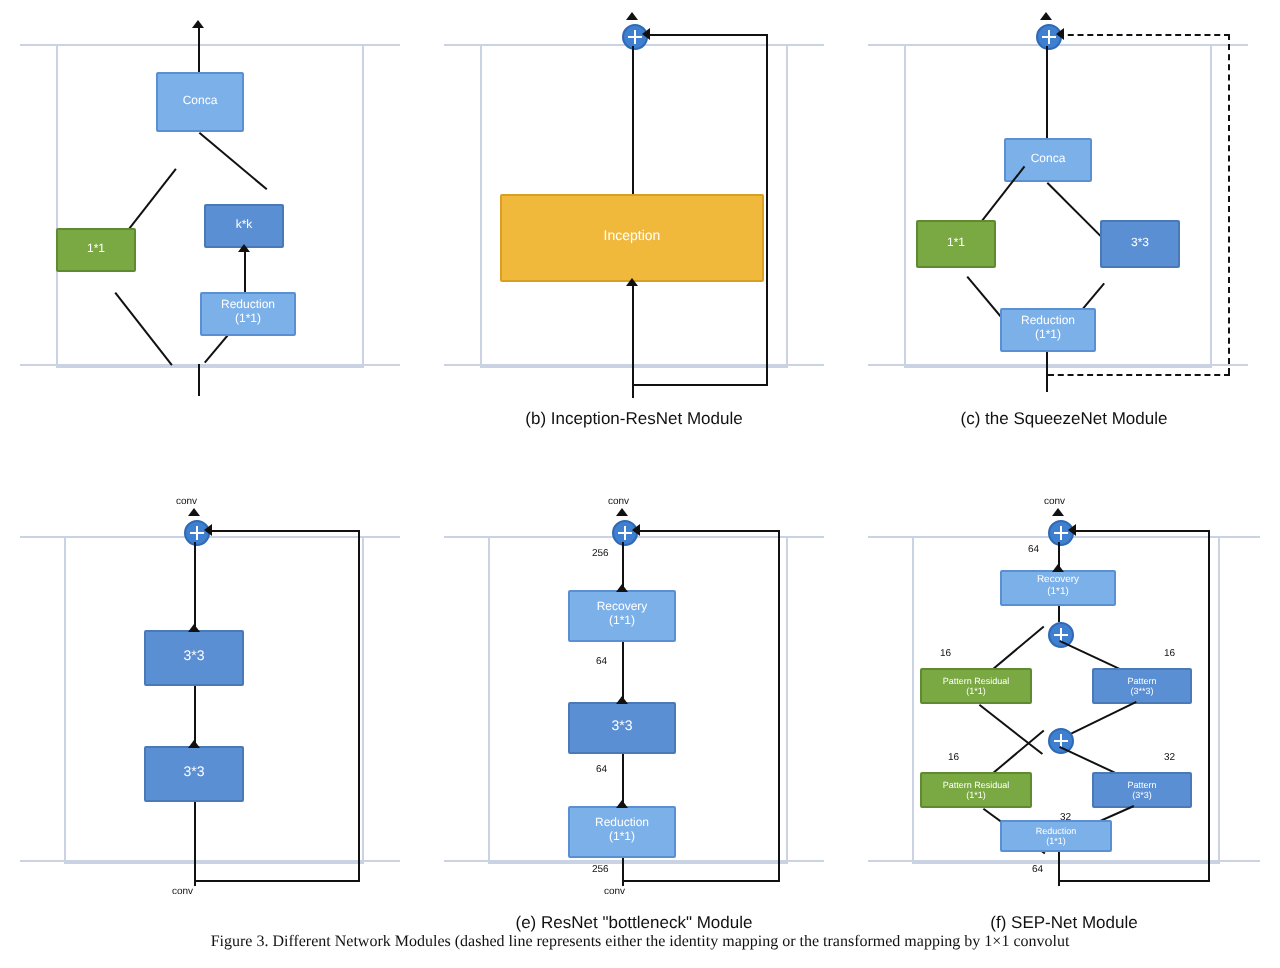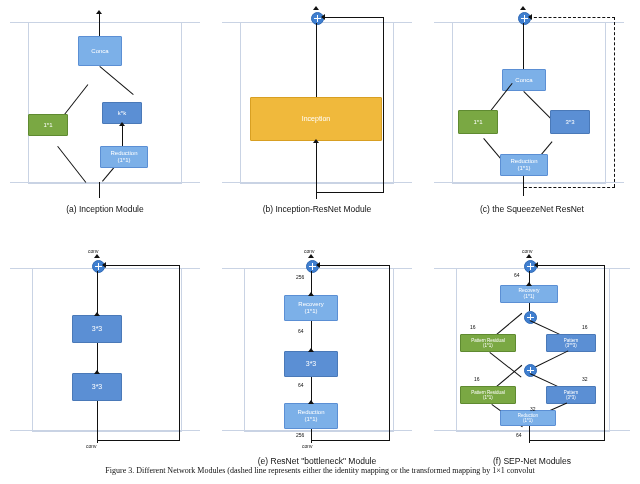--- a/index.html
+++ b/index.html
@@ -58,21 +58,20 @@
   <div class="ln lnv" style="left:112px;top:118px;height:22px;"></div>
   <div class="arr" style="left:109px;top:116px;"></div>
 
   <div class="box lblue" style="left:90px;top:140px;width:48px;height:22px;">
     <span style="white-space:pre-line">Reduction
 (1*1)</span>
   </div>
 
   <div class="ln lnv" style="left:89px;top:176px;height:16px;"></div>
 
-  <div class="cap" style="left:0;top:198px;">(a) Inception Module</div>
 </div>
 
 <div class="panel" style="left:222px;top:6px;width:190px;height:210px;">
   <div class="frame" style="left:18px;top:16px;width:152px;height:160px;"></div>
   <div class="hline" style="left:0px;top:16px;width:190px;"></div>
   <div class="hline" style="left:0px;top:176px;width:190px;"></div>
 
   <div class="arr" style="left:91px;top:0px;"></div>
   <div class="plus" style="left:89px;top:6px;"></div>
   <div class="ln lnh" style="left:100px;top:11px;width:62px;"></div>
@@ -123,21 +122,21 @@
     <span>3*3</span>
   </div>
 
   <div class="box lblue" style="left:66px;top:148px;width:48px;height:22px;">
     <span style="white-space:pre-line">Reduction
 (1*1)</span>
   </div>
 
   <div class="ln lnv" style="left:89px;top:170px;height:20px;"></div>
 
-  <div class="cap" style="left:0;top:198px;">(c) the SqueezeNet ResNet</div>
+  <div class="cap" style="left:0;top:198px;">(c) the SqueezeNet Module</div>
 </div>
 
 <div class="panel" style="left:10px;top:246px;width:190px;height:220px;">
   <div class="frame" style="left:22px;top:22px;width:148px;height:162px;"></div>
   <div class="hline" style="left:0px;top:22px;width:190px;"></div>
   <div class="hline" style="left:0px;top:184px;width:190px;"></div>
 
   <div class="tag" style="left:78px;top:2px;">conv</div>
   <div class="arr" style="left:84px;top:8px;"></div>
   <div class="plus" style="left:82px;top:14px;"></div>
@@ -271,16 +270,16 @@
 
   <div class="box lblue" style="left:66px;top:164px;width:56px;height:16px;font-size:4.5px;">
     <span style="white-space:pre-line">Reduction
 (1*1)</span>
   </div>
   <div class="tag" style="left:96px;top:160px;">32</div>
 
   <div class="ln lnv" style="left:95px;top:180px;height:17px;"></div>
   <div class="tag" style="left:82px;top:186px;">64</div>
 
-  <div class="cap" style="left:0;top:210px;">(f) SEP-Net Modules</div>
+  <div class="cap" style="left:0;top:210px;">(f) SEP-Net Module</div>
 </div>
 
 <div class="figcap">Figure 3. Different Network Modules (dashed line represents either the identity mapping or the transformed mapping by 1×1 convolut</div>
 
 </body></html>

